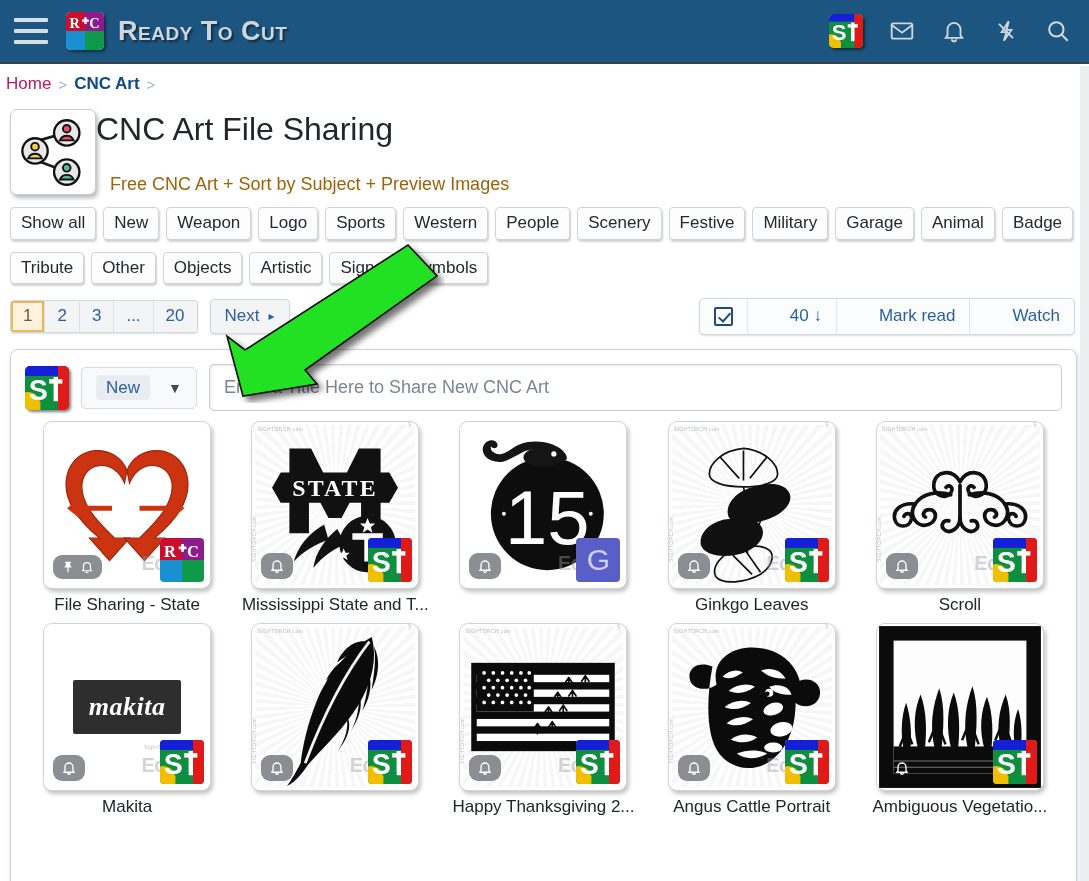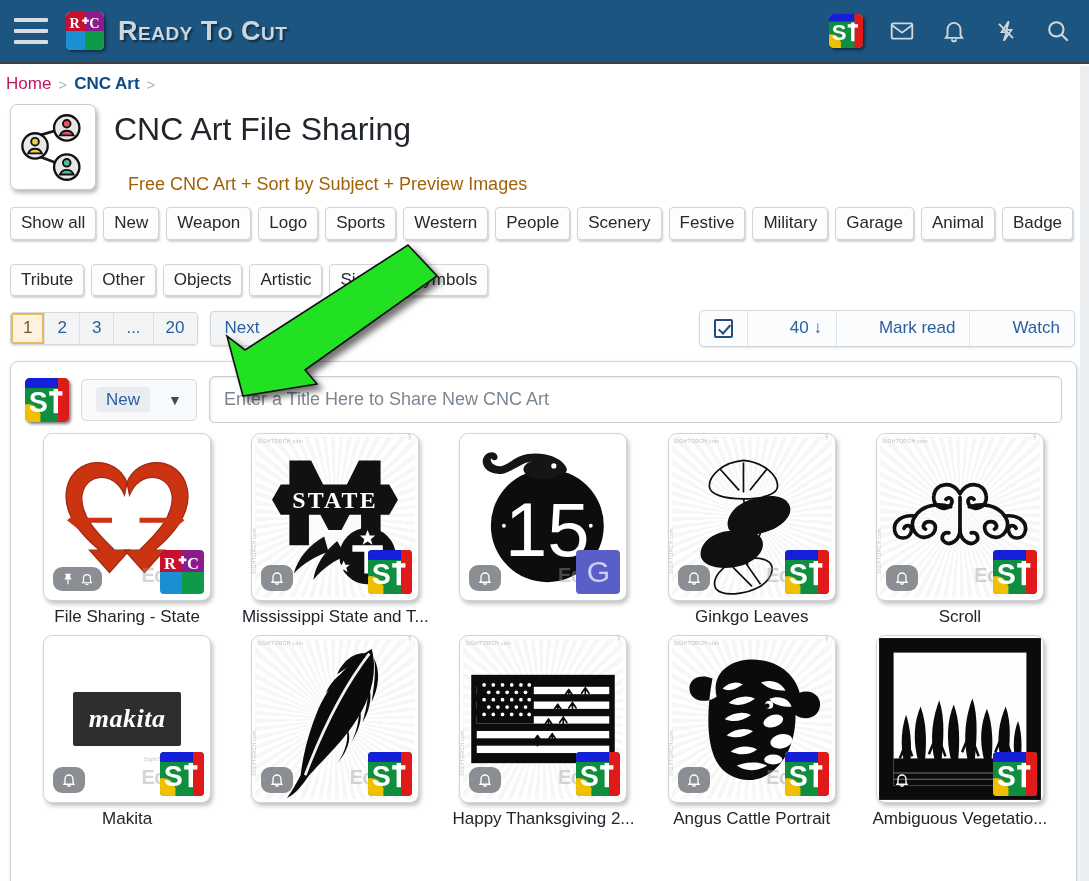--- a/index.html
+++ b/index.html
@@ -73,23 +73,22 @@
     font-size: 17px;
     display: flex; align-items: center; gap: 7px;
     white-space: nowrap;
   }
   .crumb-home { color: #be185d; }
   .crumb-cur  { color: #0c4a8a; font-weight: bold; }
   .crumb-sep  { color: #a8b4bf; font-size: 15px; }
 
   
   .pagehead {
-    display: flex; align-items: flex-start;
+    display: flex; align-items: flex-end;
     padding: 4px 0 0 10px;
-    gap: 18px;
   }
   .share-icon-box {
     width: 86px; height: 86px;
     border: 1px solid #c9ced3;
     border-radius: 7px;
     background: #fff;
     box-shadow: 2px 3px 4px rgba(0,0,0,.28);
     flex: none;
     display: flex; align-items: center; justify-content: center;
   }
@@ -98,21 +97,21 @@
     font-size: 32px; color: #20262c; font-weight: 400;
     line-height: 1.1; margin: 0;
   }
   .page-sub {
     font-size: 18px; color: #a16207; margin-top: 27px; padding-left: 14px;
   }
 
   
   .tagrow {
     padding: 12px 0 0 10px;
-    display: flex; flex-wrap: wrap; gap: 24px 7px;
+    display: flex; flex-wrap: wrap; gap: 12px 7px;
     max-width: 1075px;
   }
   .tag {
     background: #fdfdfd;
     border: 1px solid #cfd4d9;
     border-radius: 4px;
     padding: 5px 10px 6px;
     font-size: 17px;
     color: #24292e;
     cursor: pointer;
@@ -150,21 +149,21 @@
   }
   .nextbtn {
     margin-left: 12px;
     padding: 6px 14px 7px;
     font-size: 17px; color: #2b5ea0;
     background: #f2f4f6;
     border: 1px solid #d3d8dd;
     border-radius: 4px;
     cursor: pointer;
     box-shadow: 0 1px 2px rgba(0,0,0,.12);
-    display: flex; align-items: center; gap: 22px;
+    display: flex; align-items: center; gap: 9px;
   }
   .nextbtn .caret { font-size: 12px; }
 
   .rightctrls {
     margin-left: auto;
     display: flex;
     border: 1px solid #d3d8dd;
     border-radius: 5px;
     overflow: hidden;
     background: #fbfcfd;

